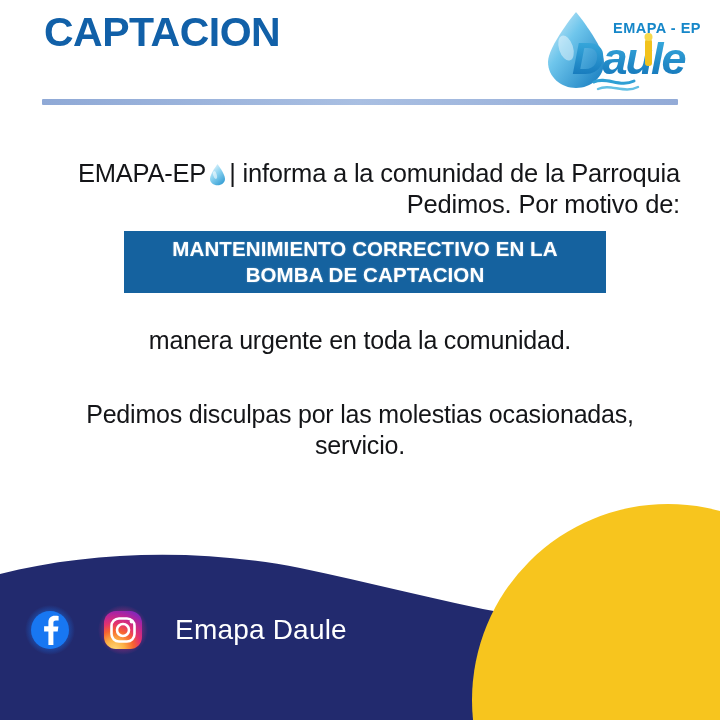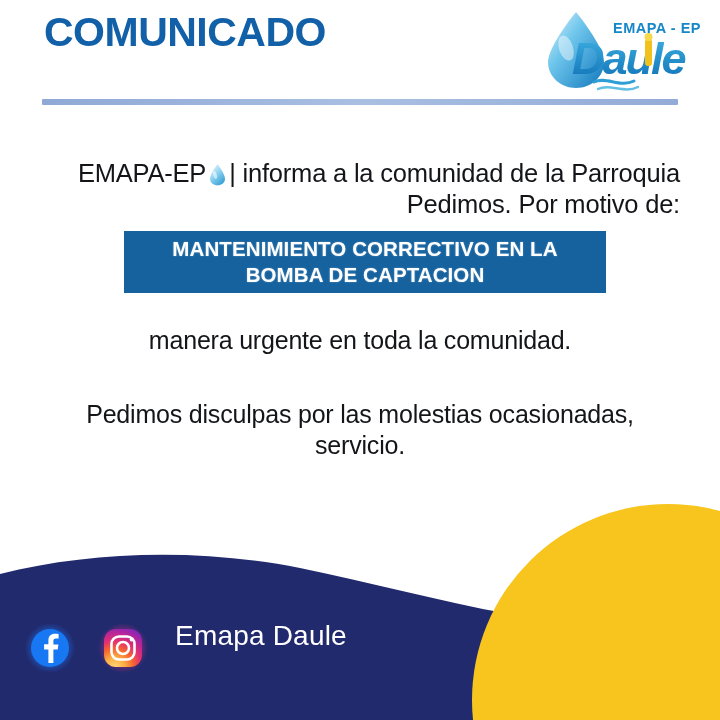--- a/index.html
+++ b/index.html
@@ -118,22 +118,23 @@
   .deco {
     position:absolute;
     left:0; top:0;
     width:720px; height:720px;
     pointer-events:none;
   }
 
   
   .social {
     position:absolute;
-    left:24px; top:622px;
+    left:24px; top:604px;
     display:flex;
+    align-items:center;
     gap:21px;
   }
   .social-icon {
     width:52px; height:52px;
     display:block;
     flex:0 0 auto;
   }
   .social-handle {
     margin-left:5px;
     color:#ffffff;
@@ -151,21 +152,21 @@
   <svg class="deco" viewBox="0 0 720 720" width="720" height="720" aria-hidden="true">
 
     <path d="M0 620 C 120 592, 300 602, 430 640 C 530 670, 620 676, 720 654 L720 720 L0 720 Z" fill="#3a47b4"></path>
 
     <path d="M0 574 C 90 551, 200 548, 300 568 C 430 594, 560 640, 720 626 L720 720 L0 720 Z" fill="#222a6e"></path>
 
     <circle cx="668" cy="700" r="196" fill="#f7c51e"></circle>
   </svg>
 
   <div class="header">
-    <div class="header-title">COMUNICADO</div>
+    <div class="header-title">CAPTACION</div>
   </div>
 
   <div class="logo">
     <svg viewBox="0 0 160 86" width="160" height="86" aria-hidden="true">
       <defs>
         <linearGradient id="dropGrad" x1="0" y1="0" x2="1" y2="1">
           <stop offset="0%" stop-color="#dff2fb"></stop>
           <stop offset="38%" stop-color="#6fc6ec"></stop>
           <stop offset="100%" stop-color="#1178bd"></stop>
         </linearGradient>

